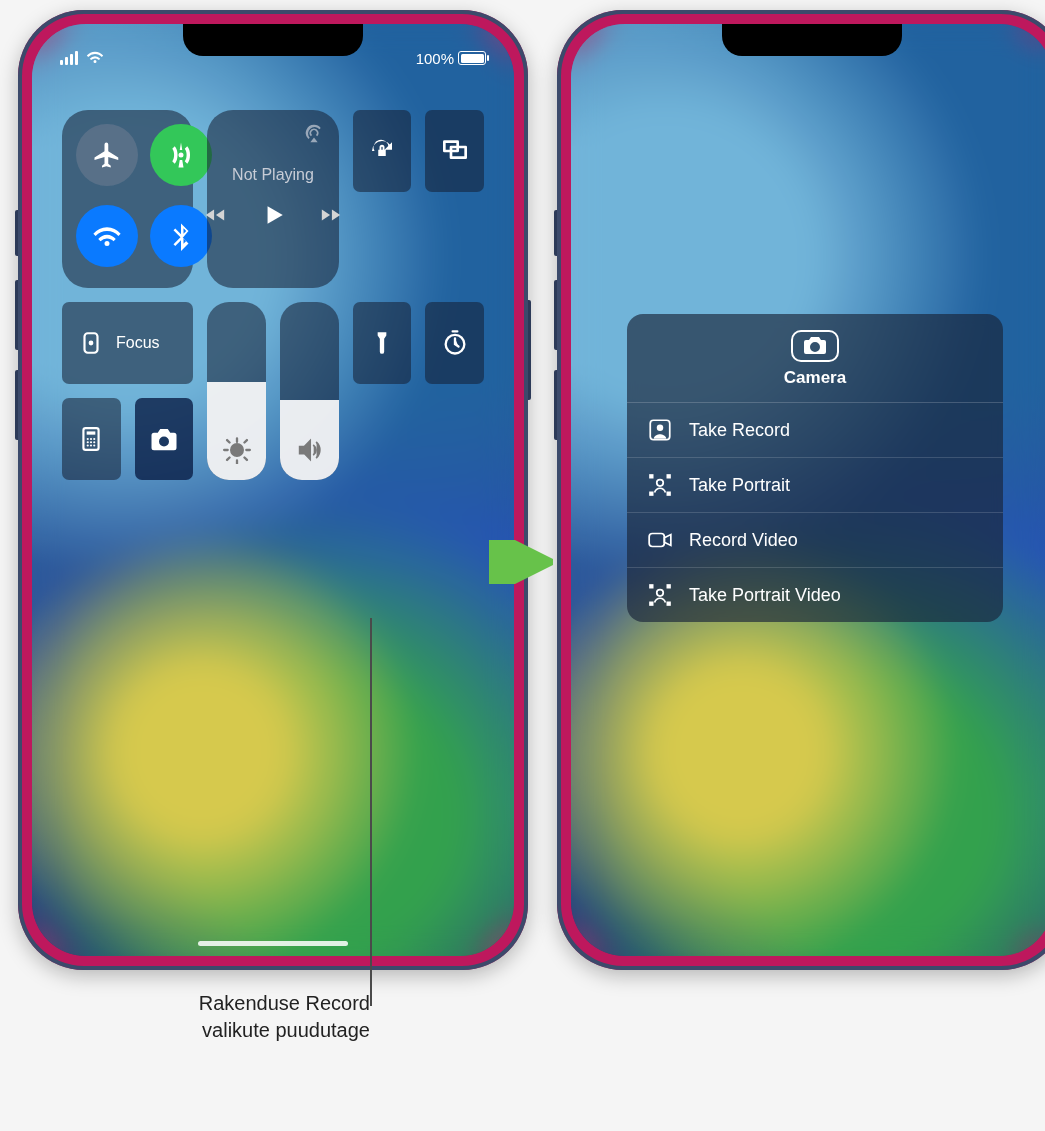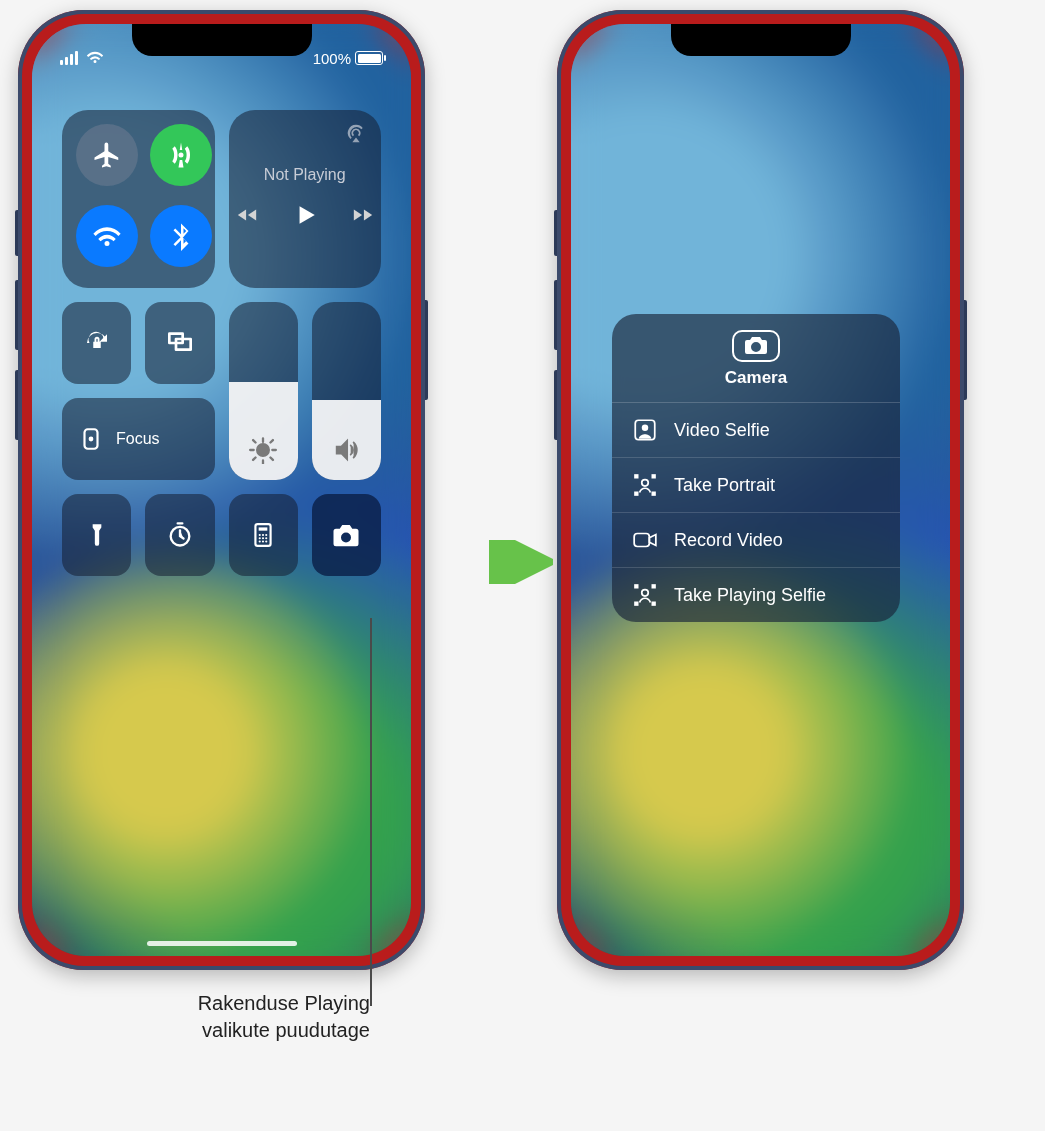--- a/index.html
+++ b/index.html
@@ -5,23 +5,23 @@
   * { box-sizing: border-box; margin:0; padding:0; }
   body {
     width:1045px; height:1131px;
     font-family: -apple-system, "Helvetica Neue", Arial, sans-serif;
     background:#f5f5f5;
     position:relative;
   }
   .stage { position:relative; width:1045px; height:1131px; }
   .phone {
     position:absolute;
-    width:407px; height:960px;
+    width:510px; height:960px;
     border-radius:66px;
-    background:#b91c1c;
+    background:#be185d;
     box-shadow: inset 0 0 0 4px #3c4a6b, 0 6px 20px rgba(0,0,0,.25);
     padding:14px;
   }
   .phone.left { left:18px; top:10px; }
   .phone.right { left:557px; top:10px; }
   .screen {
     position:relative;
     width:100%; height:100%;
     border-radius:54px;
     overflow:hidden;
@@ -52,44 +52,44 @@
   .bars span{width:3px;background:#fff;border-radius:1px}
   .bars span:nth-child(1){height:5px}.bars span:nth-child(2){height:8px}.bars span:nth-child(3){height:11px}.bars span:nth-child(4){height:14px}
   .wifi-small svg{width:18px;height:18px;fill:#fff}
   .bat-wrap{display:flex;align-items:center;gap:4px;font-weight:500}
   .battery-ic{width:28px;height:14px;border:1.5px solid #fff;border-radius:3px;position:relative}
   .battery-ic::after{content:"";position:absolute;right:-4px;top:3px;width:2.5px;height:6px;background:#fff;border-radius:1px}
   .battery-ic i{display:block;background:#fff;margin:1.5px;border-radius:1.5px;height:calc(100% - 3px);width:calc(100% - 3px)}
   
   .cc{
     position:absolute; z-index:10; top:86px; left:30px; right:30px;
-    display:grid; grid-template-columns:repeat(4, 1fr); grid-auto-rows:82px; gap:14px;
-  }
-  .tile{ background:rgba(20,30,50,.55); border-radius:16px; display:flex;align-items:center;justify-content:center; position:relative;}
+    display:grid; grid-template-columns:repeat(6, 1fr); grid-auto-rows:82px; gap:14px;
+  }
+  .tile{ background:rgba(20,30,50,.55); border-radius:7px; display:flex;align-items:center;justify-content:center; position:relative;}
   .tile svg{fill:#fff}
   .conn{ grid-column:1/3; grid-row:1/3; border-radius:26px;
          display:grid;grid-template-columns:1fr 1fr;grid-template-rows:1fr 1fr;gap:12px;padding:14px; background:rgba(20,30,50,.55)}
   .round{width:62px;height:62px;border-radius:50%;display:flex;align-items:center;justify-content:center;background:rgba(120,130,150,.45)}
   .round svg{fill:#fff;width:30px;height:30px}
   .round.green{background:#33c759}
   .round.blue{background:#0a7aff}
   .media{grid-column:3/5;grid-row:1/3;border-radius:26px;flex-direction:column;gap:18px;color:#c7ccd6;font-size:16px;background:rgba(20,30,50,.55)}
   .media .airplay{position:absolute;top:12px;right:14px;opacity:.7}
   .media-controls{display:flex;gap:34px;align-items:center}
   .media-controls svg{fill:#d4d4d4}
   .focus{grid-column:1/3}
   .focus{justify-content:flex-start;padding-left:16px;gap:12px;color:#fff;font-size:16px}
   .vbar{grid-row:3/5;width:100%;height:100%;background:rgba(20,30,50,.55);border-radius:22px;position:relative;overflow:hidden}
   .vbar .fill{position:absolute;left:0;right:0;bottom:0;background:rgba(255,255,255,.9)}
   .vbar.bright{grid-column:3}
   .vbar.vol{grid-column:4}
   .vbar svg{position:absolute;left:50%;bottom:16px;transform:translateX(-50%);fill:#7a7a7a;width:28px;height:28px}
   .home-ind{position:absolute;bottom:10px;left:50%;transform:translateX(-50%);width:150px;height:5px;border-radius:3px;background:rgba(255,255,255,.85);z-index:20}
   
-  .menu{position:absolute;z-index:10;left:41px;right:50px;top:290px;background:rgba(25,35,55,.65);border-radius:24px;color:#fff;font-size:18px;backdrop-filter:blur(6px)}
+  .menu{position:absolute;z-index:10;left:56px;right:50px;top:290px;background:rgba(25,35,55,.65);border-radius:16px;color:#fff;font-size:18px;backdrop-filter:blur(6px)}
   .menu-head{display:flex;flex-direction:column;align-items:center;padding:16px 0 14px;gap:6px;border-bottom:1px solid rgba(255,255,255,.18)}
   .menu-head .cam-chip{border:2px solid #fff;border-radius:10px;padding:4px 10px}
   .menu-head .cam-chip svg{width:24px;height:20px;fill:#fff;display:block}
   .menu-head .ttl{font-size:17px;font-weight:600}
   .menu-item{display:flex;align-items:center;gap:16px;padding:14px 20px;border-bottom:1px solid rgba(255,255,255,.15)}
   .menu-item:last-child{border-bottom:none}
   .menu-item svg{width:26px;height:26px;fill:none;stroke:#fff;stroke-width:1.6}
   .menu-item .grid-ic rect{fill:#fff;stroke:none}
   
   .arrow{position:absolute;left:489px;top:540px;z-index:40}
@@ -271,21 +271,21 @@
               </svg>
           </span>
           <span class="ttl">Camera</span>
         </div>
         <div class="menu-item">
           <svg viewBox="0 0 24 24">
               <rect x="3" y="3" width="18" height="18" rx="3"></rect>
               <circle cx="12" cy="10" r="3" fill="#fff" stroke="none"></circle>
               <path d="M6 20c1-3 4-4 6-4s5 1 6 4" fill="#fff" stroke="none"></path>
             </svg>
-          <span>Video Selfie</span>
+          <span>Take Record</span>
         </div>
         <div class="menu-item">
           <svg class="grid-ic" viewBox="0 0 24 24">
             <rect x="2" y="2" width="4" height="4"></rect>
               <rect x="18" y="2" width="4" height="4"></rect>
               <rect x="2" y="18" width="4" height="4"></rect>
               <rect x="18" y="18" width="4" height="4"></rect>
             <circle cx="12" cy="10" r="3"></circle>
               <path d="M7 19c1-3 3.5-4 5-4s4 1 5 4"></path>
             </svg>
@@ -300,26 +300,26 @@
         </div>
         <div class="menu-item">
           <svg class="grid-ic" viewBox="0 0 24 24">
             <rect x="2" y="2" width="4" height="4"></rect>
               <rect x="18" y="2" width="4" height="4"></rect>
               <rect x="2" y="18" width="4" height="4"></rect>
               <rect x="18" y="18" width="4" height="4"></rect>
             <circle cx="12" cy="10" r="3"></circle>
               <path d="M7 19c1-3 3.5-4 5-4s4 1 5 4"></path>
             </svg>
-          <span>Take Playing Selfie</span>
+          <span>Take Portrait Video</span>
         </div>
       </div>
     </div>
   </div>
 
   <div class="lead"></div>
 
   <div class="callout">
-    <div>Rakenduse Playing</div>
+    <div>Rakenduse Record</div>
     <div>valikute puudutage</div>
   </div>
 
 </div>
 
 </body></html>

